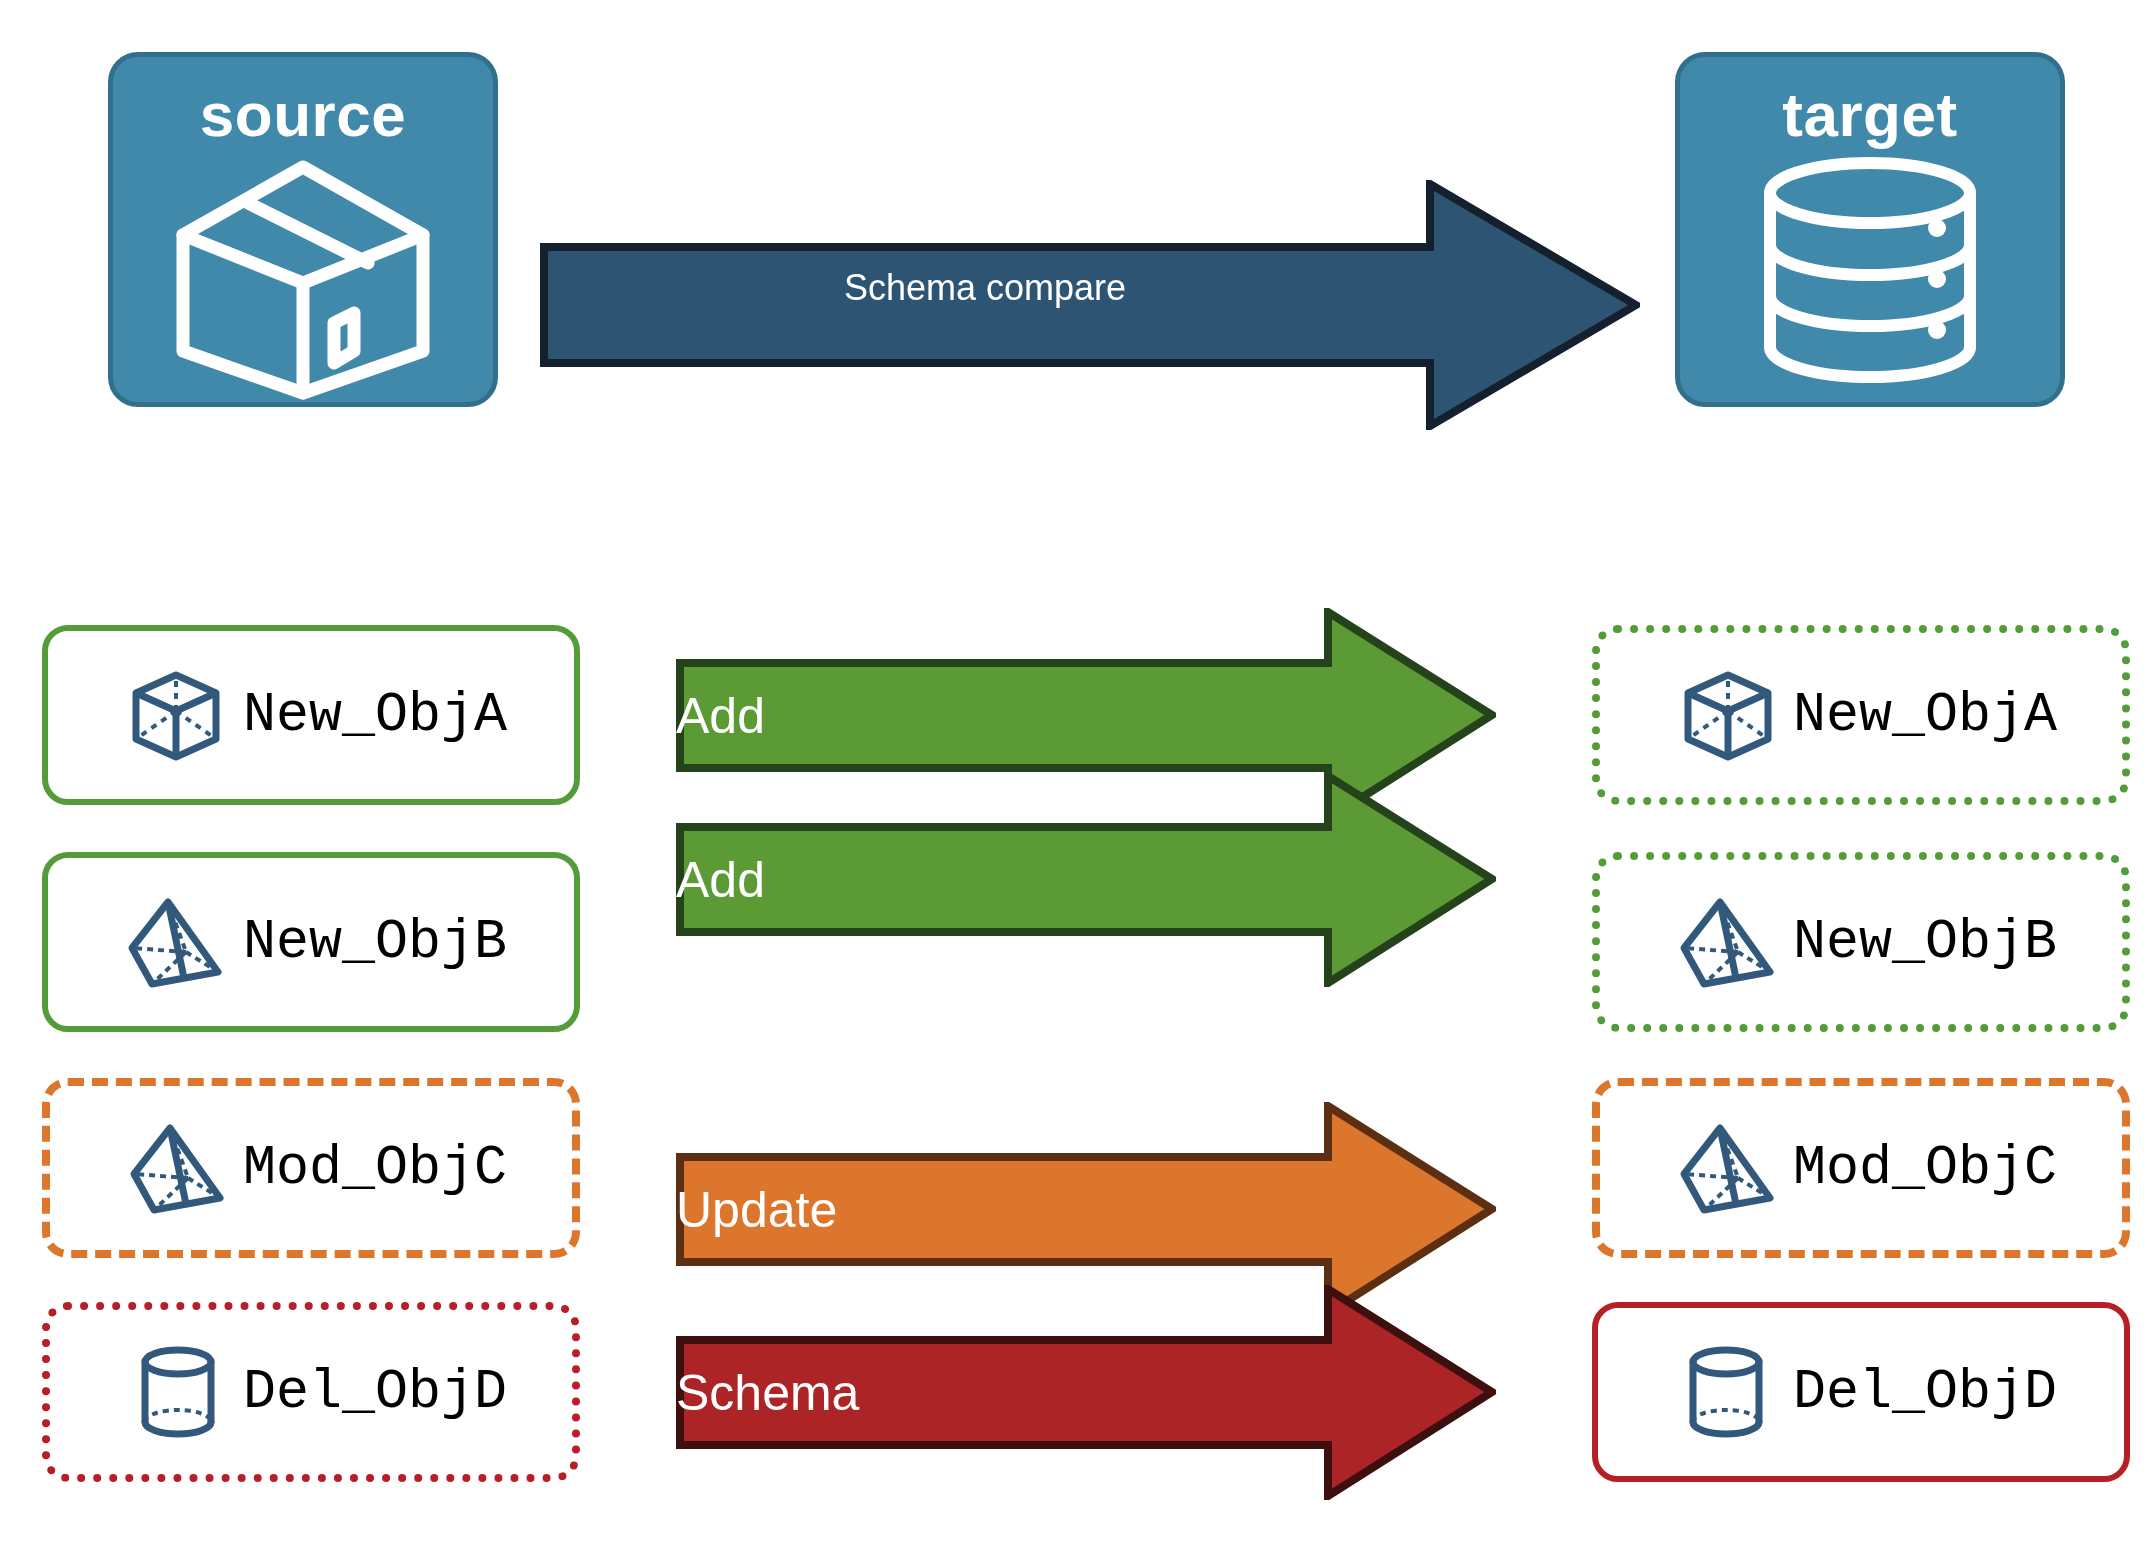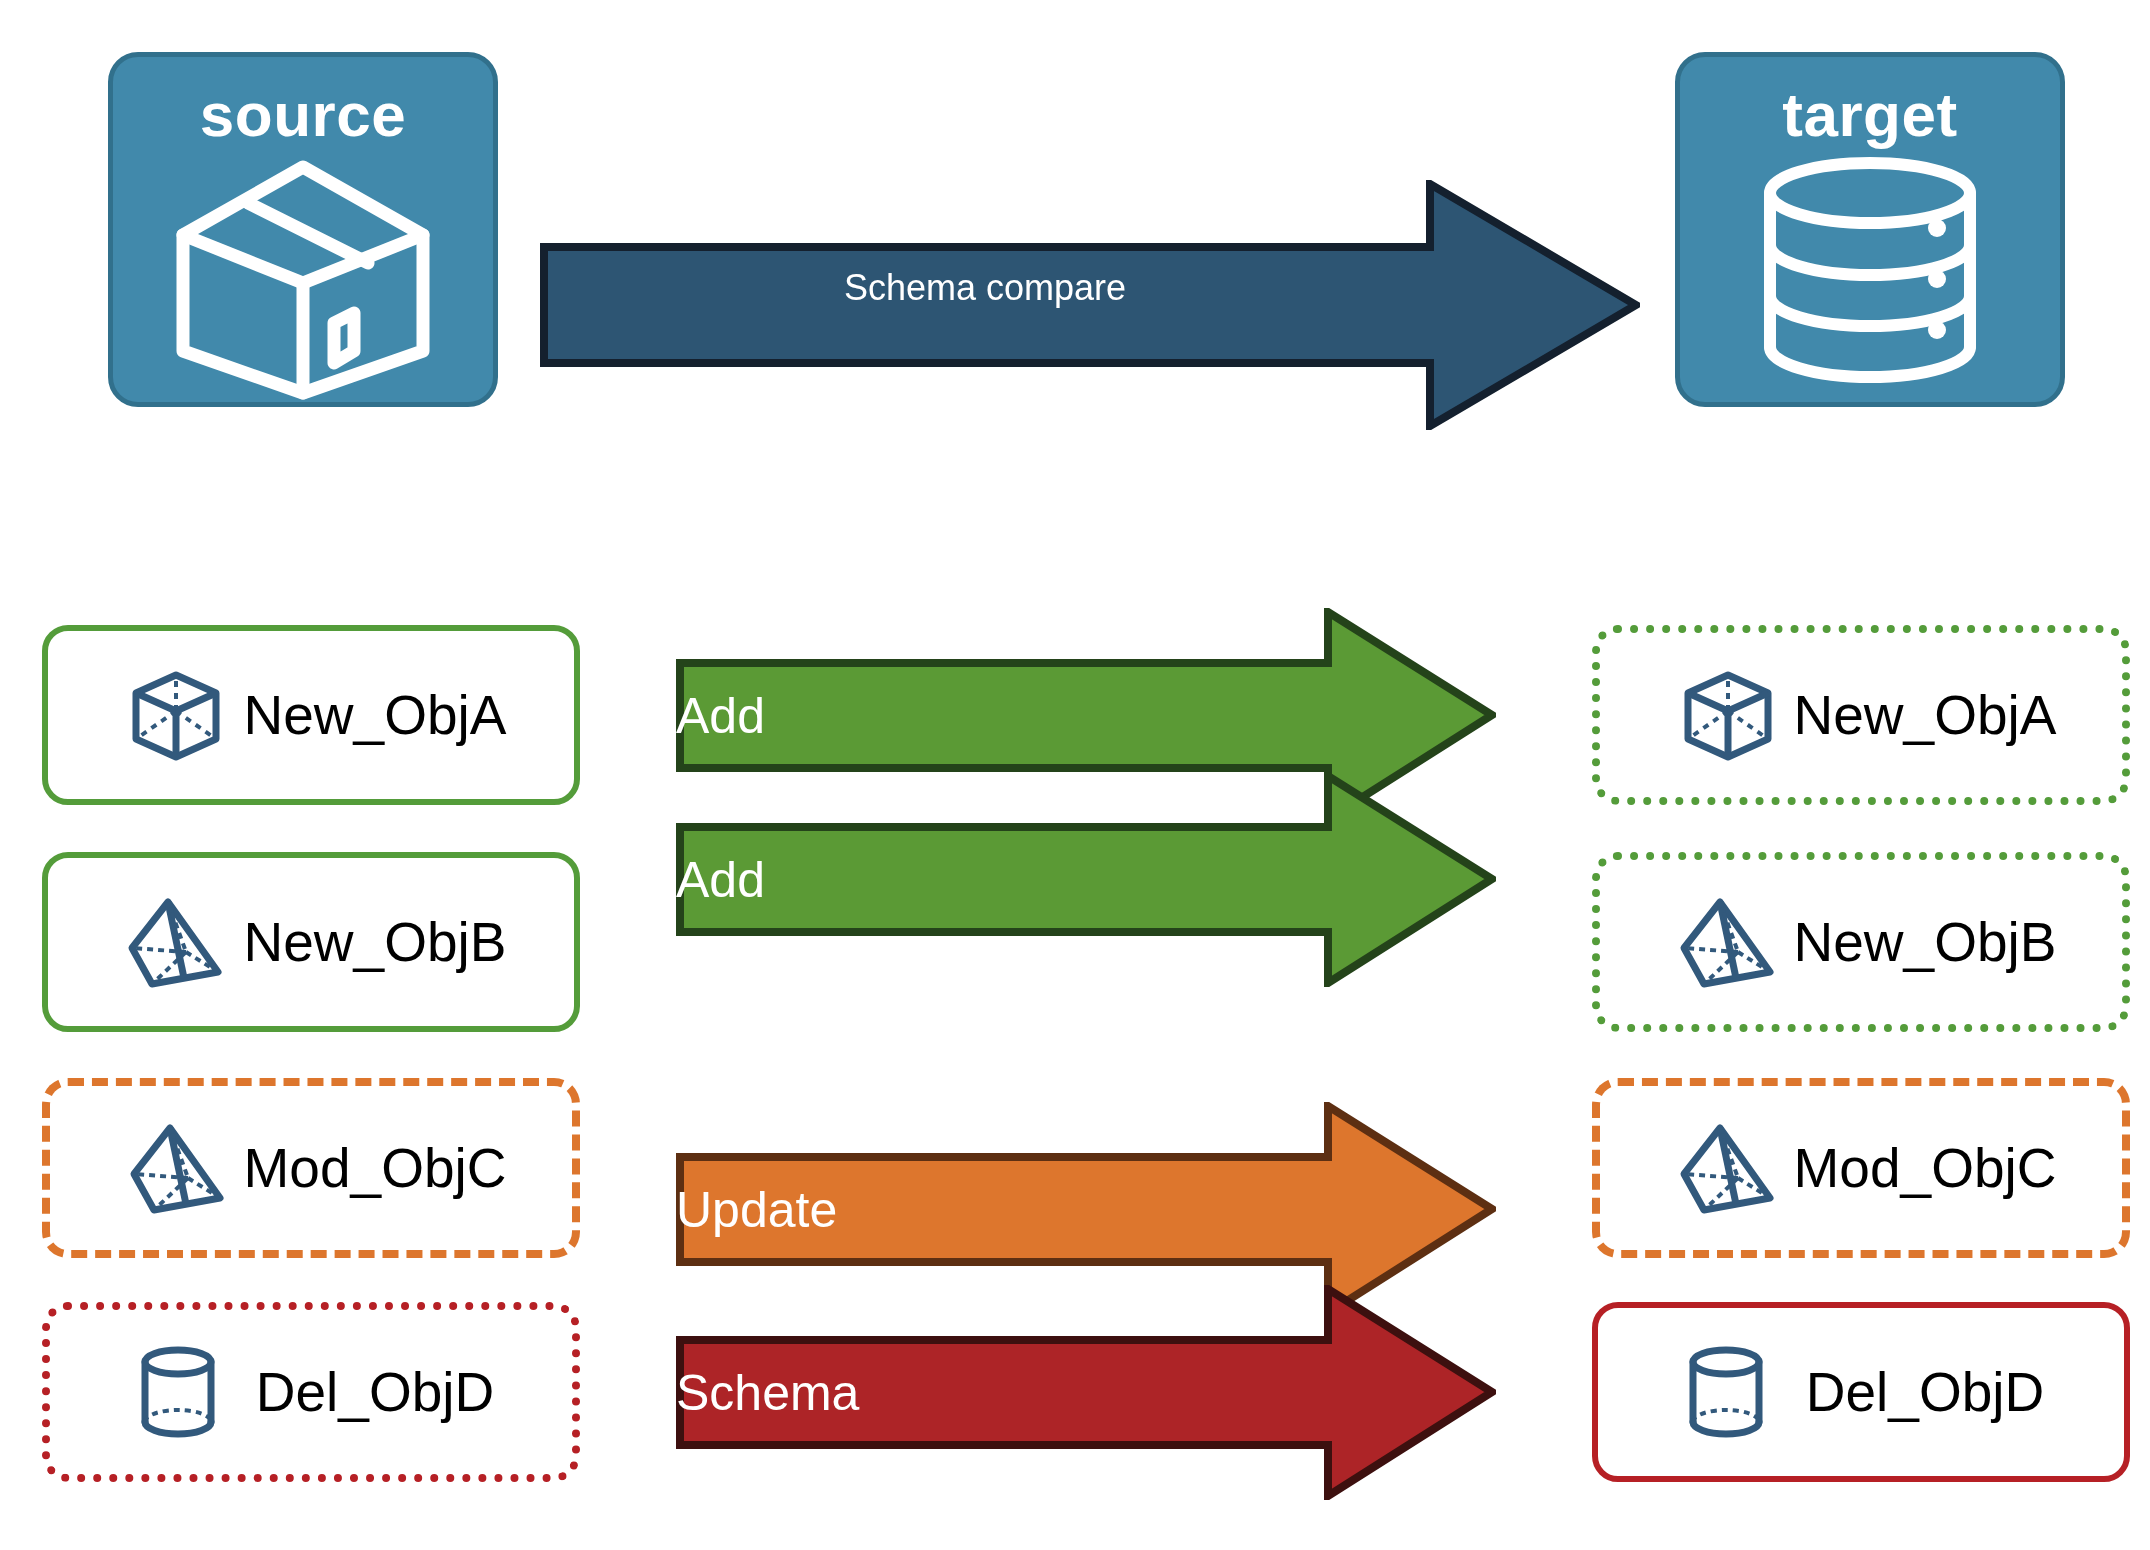--- a/index.html
+++ b/index.html
@@ -90,20 +90,21 @@
     justify-content: center;
     width: 100px;
   }
   .obj-card .obj-label {
     flex: 1 1 auto;
     text-align: center;
     color: #000000;
     font-size: 55px;
     padding-right: 50px;
     white-space: nowrap;
+    font-family: Liberation Mono, monospace;
   }
 
   .brd-solid-green  { border: 6px solid #549c3a; }
   .brd-dotted-green { border: 8px dotted #549c3a; }
   .brd-dashed-orange{ border: 8px dashed #dd762d; }
   .brd-dotted-red   { border: 8px dotted #b62025; }
   .brd-solid-red    { border: 6px solid #b62025; }
 
   .row-arrow {
     position: absolute;

